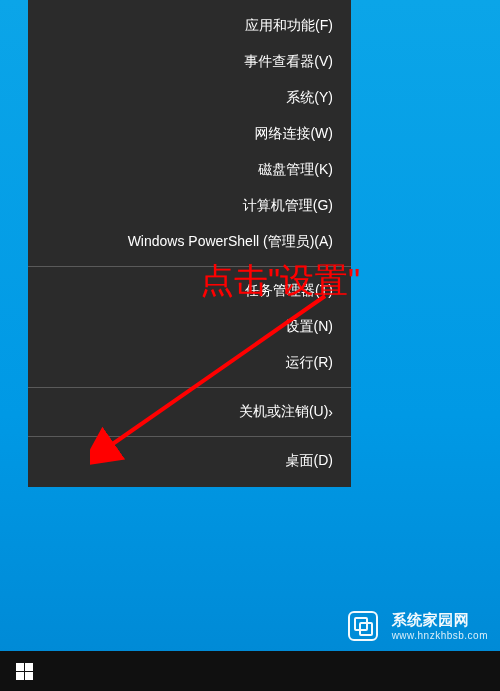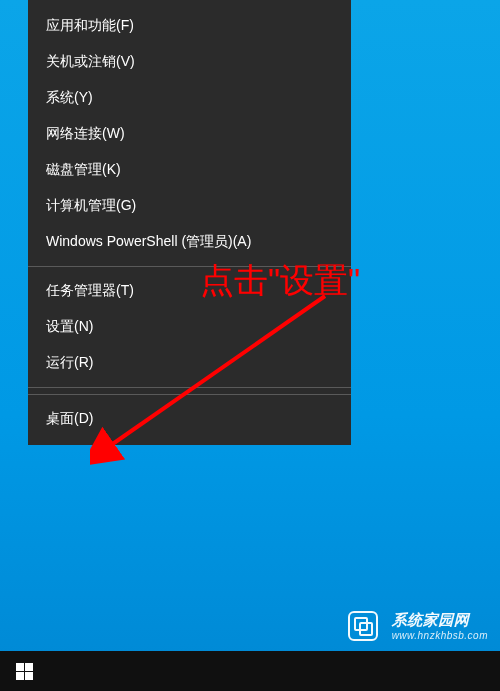--- a/index.html
+++ b/index.html
@@ -26,21 +26,21 @@
       color: #ffffff;
       padding-top: 8px;
       padding-bottom: 8px;
     }
     .menu-item {
       padding: 9px 18px;
       font-size: 14px;
       cursor: default;
       position: relative;
       display: flex;
-      justify-content: flex-start;
+      justify-content: flex-end;
       align-items: center;
     }
     .menu-divider {
       height: 1px;
       background: #5a5a5a;
       margin: 6px 0;
     }
     .chevron {
       color: #ffffff;
       font-size: 14px;
@@ -92,21 +92,20 @@
     }
     .watermark {
       position: absolute;
       right: 12px;
       bottom: 50px;
       display: flex;
       align-items: flex-end;
       gap: 14px;
       color: #ffffff;
       opacity: .95;
-      font-style: italic;
     }
     .wm-upper {
       font-size: 15px;
       font-weight: 600;
       letter-spacing: .5px;
     }
     .wm-lower {
       font-size: 10px;
       letter-spacing: .5px;
       opacity: .9;
@@ -141,21 +140,21 @@
 </head>
 <body>
 
 <div class="desktop">
 
   <div class="context-menu">
     <div class="menu-item">
         <span>应用和功能(F)</span>
       </div>
     <div class="menu-item">
-        <span>关机或注销(V)</span>
+        <span>事件查看器(V)</span>
       </div>
     <div class="menu-item">
         <span>系统(Y)</span>
       </div>
     <div class="menu-item">
         <span>网络连接(W)</span>
       </div>
     <div class="menu-item">
         <span>磁盘管理(K)</span>
       </div>
@@ -173,20 +172,24 @@
       </div>
     <div class="menu-item">
         <span>设置(N)</span>
       </div>
     <div class="menu-item">
         <span>运行(R)</span>
       </div>
 
     <div class="menu-divider"></div>
 
+    <div class="menu-item">
+      <span>关机或注销(U)</span>
+      <span class="chevron">›</span>
+    </div>
 
     <div class="menu-divider"></div>
 
     <div class="menu-item">
         <span>桌面(D)</span>
       </div>
   </div>
 
   <div class="annotation">点击"设置"</div>
 

